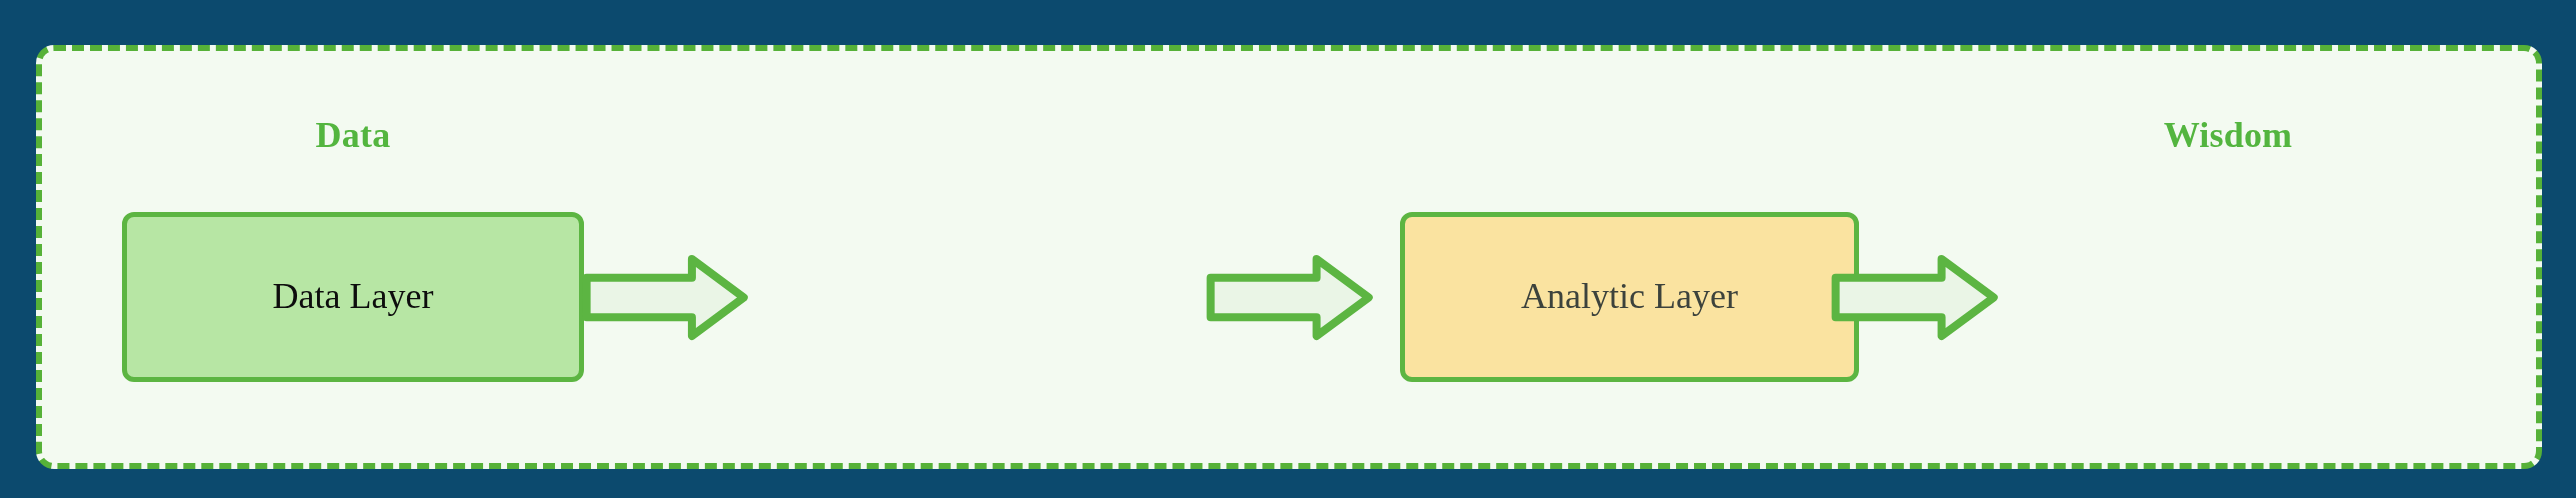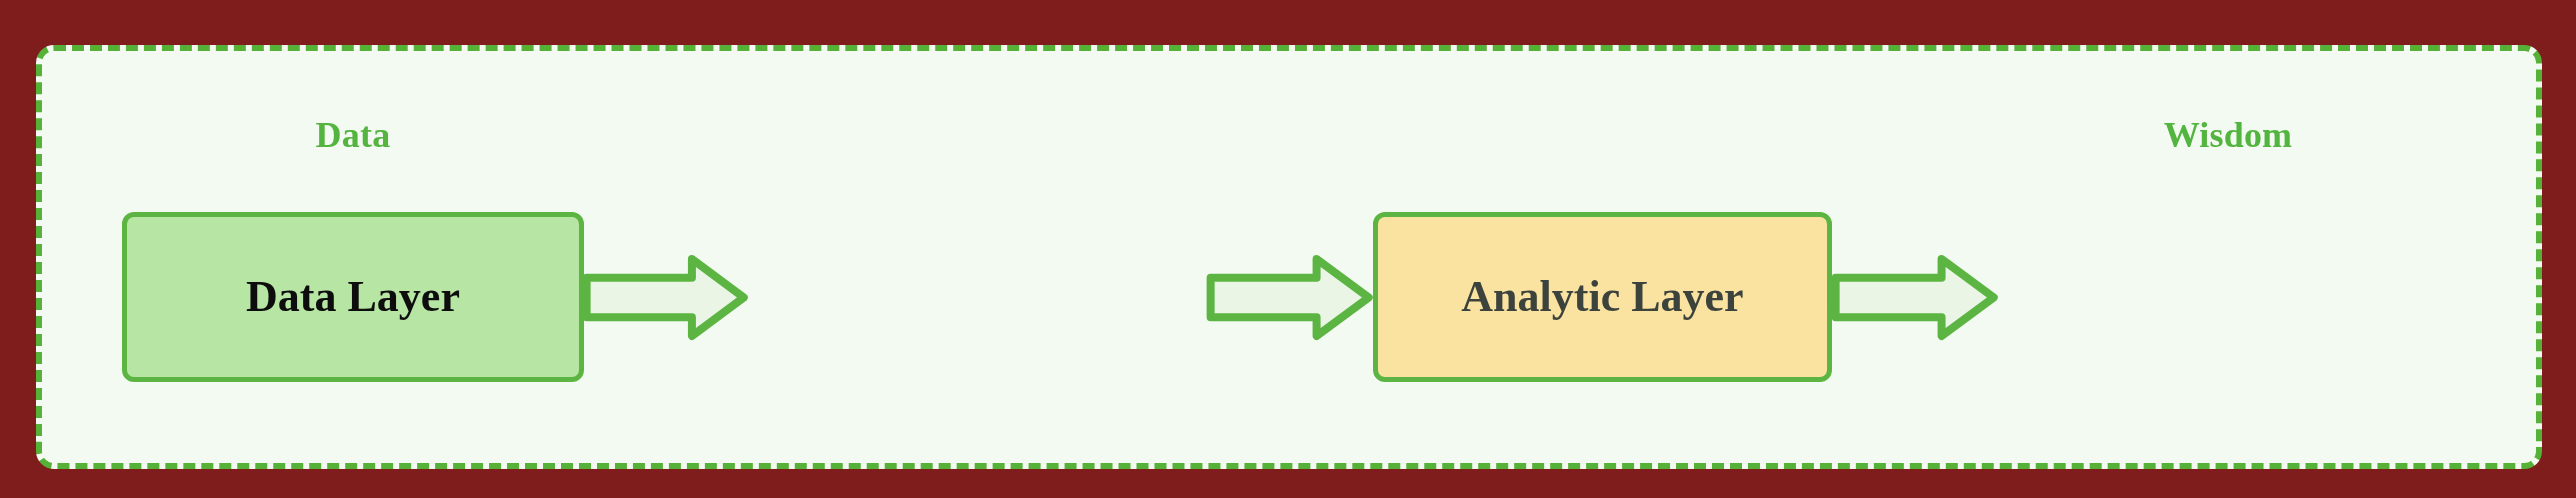--- a/index.html
+++ b/index.html
@@ -8,21 +8,21 @@
     padding: 0;
     background: #ffffff;
   }
   body {
     font-family: "Liberation Serif", "DejaVu Serif", serif;
   }
   #canvas {
     position: relative;
     width: 2576px;
     height: 499px;
-    background: #7f1d1d;
+    background: #0c4a6e;
     overflow: hidden;
   }
   
   #group-container {
     position: absolute;
     left: 36px;
     top: 45px;
     width: 2506px;   
     height: 424px;   
     box-sizing: border-box;
@@ -56,27 +56,26 @@
     width: 100%;
     height: 170px;
     box-sizing: border-box;
     border: 5.7px solid #5cb542;
     border-radius: 12px;
     display: flex;
     align-items: center;
     justify-content: center;
   }
   .node-label {
-    font-size: 44px;
+    font-size: 36px;
     line-height: 1.1;
     white-space: nowrap;
-    font-weight: bold;
   }
   .node.fill-green { background: #b7e6a4; }
-  .node.fill-yellow { background: #fae3a0; }
+  .node.fill-yellow { background: #fae3a0; margin-left: 27px; }
   .node-label.ink-dark { color: #0d0d0d; }
   .node-label.ink-soft { color: #3c423c; }
 
   
   .connector {
     position: absolute;
     top: 251px;
     height: 93px;
   }
   .connector svg {

